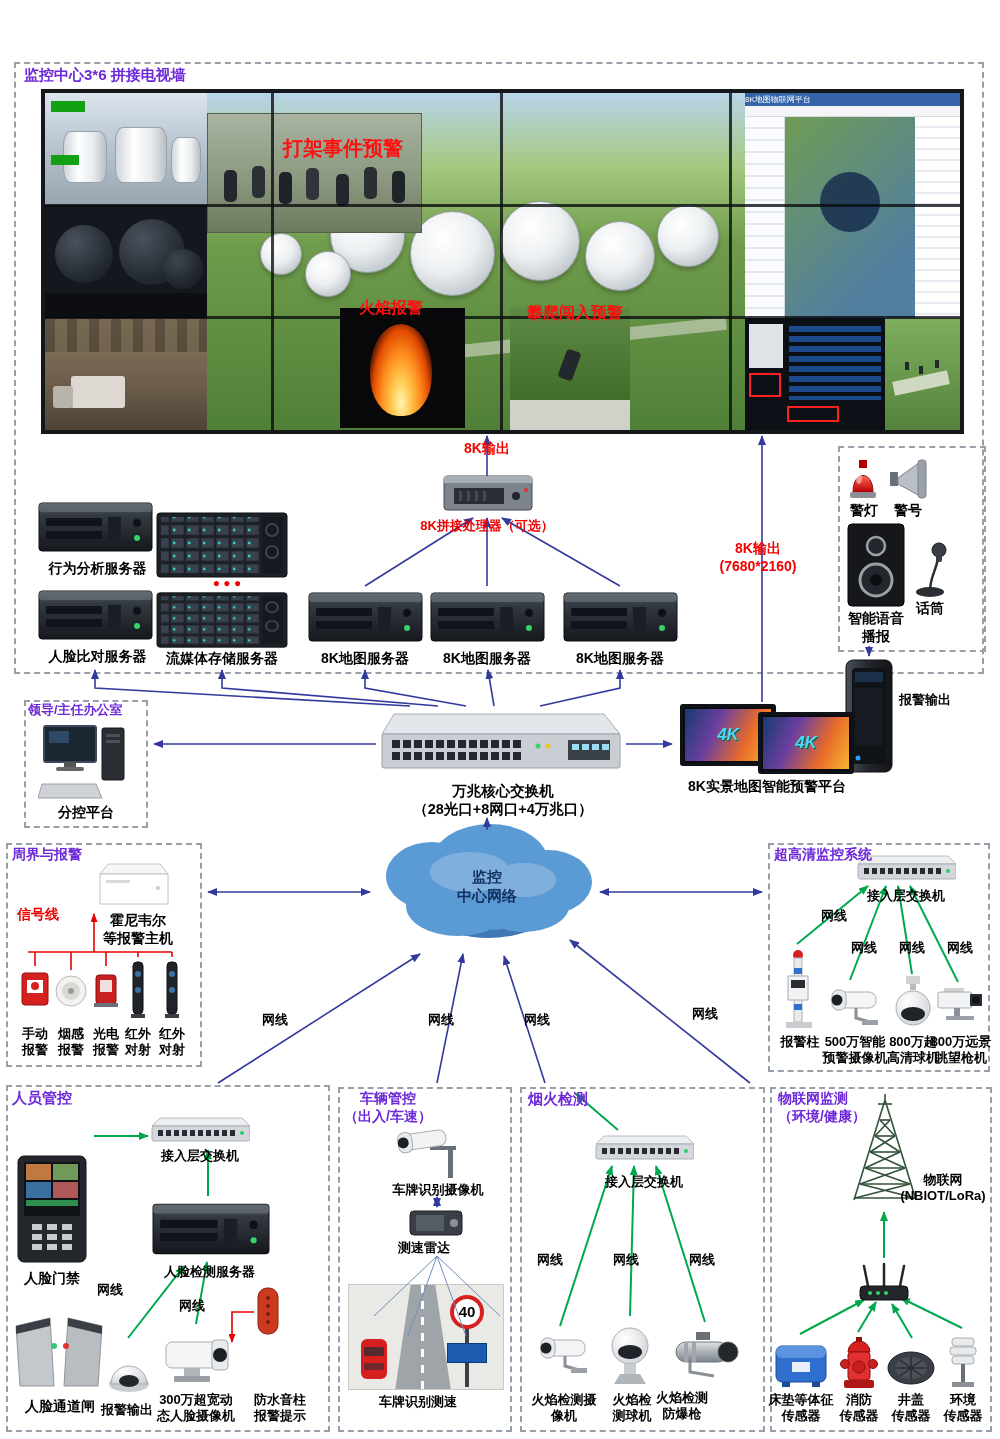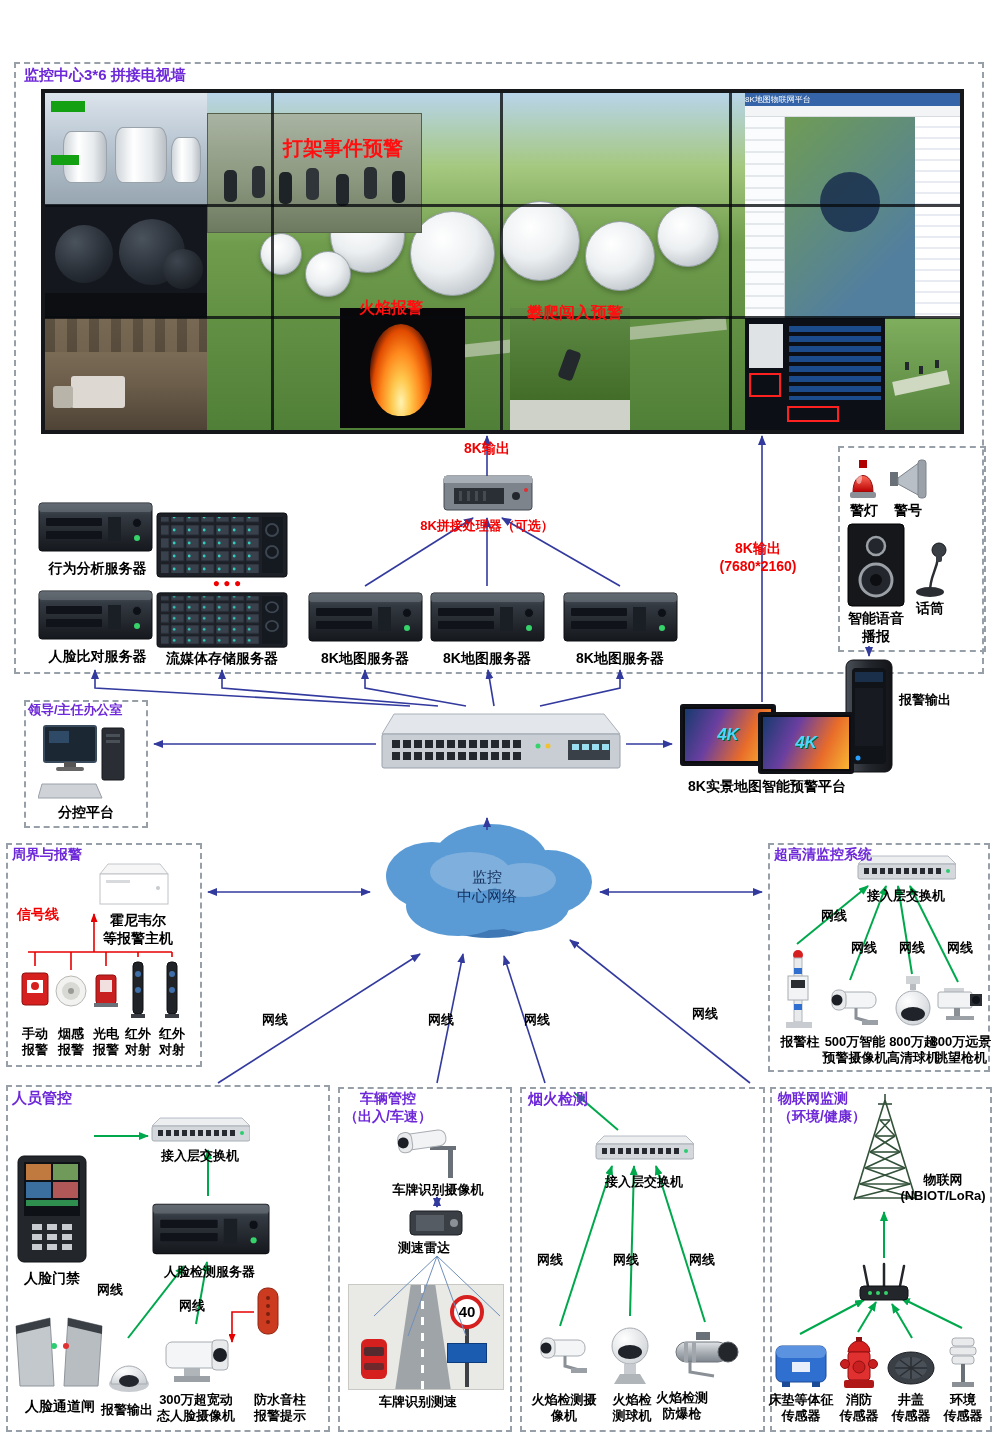--- a/index.html
+++ b/index.html
@@ -7,21 +7,21 @@
 #canvas{position:relative;width:1000px;height:1439px;background:#fff;overflow:hidden}
 .title{position:absolute;top:8px;left:0;width:100%;text-align:center;font-size:34px;font-weight:800;color:#000;z-index:12;letter-spacing:1px}
 .dashed{position:absolute;border:2px dashed #97a0a9;z-index:1;background:transparent}
 .sec{position:absolute;font-weight:700;color:#6d28d9;font-size:14px;line-height:1.25;white-space:pre-line;z-index:12}
 .lbl{position:absolute;font-weight:700;color:#000;font-size:13px;line-height:1.25;text-align:center;white-space:pre-line;z-index:12}
 .red{color:#f20000}
 .big{font-size:14px}
 .dev{position:absolute;z-index:10}
 svg.ol{position:absolute;left:0;top:0;z-index:5;pointer-events:none}
 svg.ol2{position:absolute;left:0;top:0;z-index:14;pointer-events:none}
-.cloudtxt{position:absolute;font-weight:400;color:#16305e;font-size:15px;text-align:center;white-space:pre-line;z-index:12}
+.cloudtxt{position:absolute;font-weight:700;color:#16305e;font-size:15px;text-align:center;white-space:pre-line;z-index:12}
 
 .wall{position:absolute;left:45px;top:93px;width:915px;height:337px;background:#20242a;outline:4px solid #15171b;z-index:10;overflow:hidden}
 .wz{position:absolute;overflow:hidden}
 .bz{position:absolute;background:rgba(8,10,14,.78);z-index:6}
 .alert{position:absolute;color:#ff0f0f;font-weight:800;text-align:center;z-index:7}
 .tank{position:absolute;border-radius:50%;background:radial-gradient(circle at 38% 32%,#ffffff 0%,#eceff1 45%,#c6ccd1 75%,#aab1b7 100%);border:1px solid #98a0a7;box-shadow:0 3px 4px rgba(40,60,30,.35)}
 .tankS{position:absolute;background:linear-gradient(90deg,#cfd5da,#ffffff 35%,#e7ebee 70%,#b9bfc5);border:1px solid #9aa2aa;border-radius:8px/14px}
 .chip{position:absolute;background:#13a013;z-index:5}
 .fig{position:absolute;width:13px;height:32px;background:#23282c;border-radius:5px;box-shadow:28px -4px 0 #2b3034,55px 2px 0 #1e2327,82px -2px 0 #30353a,112px 4px 0 #22272b,140px -3px 0 #2a2f33,168px 1px 0 #1f2428}
 
@@ -426,20 +426,22 @@
         <rect x="135" y="48" width="8" height="8"></rect>
   </g>
   <rect x="190" y="36" width="42" height="20" fill="#3a4048"></rect>
   <rect x="194" y="40" width="7" height="6" fill="#9adcf0"></rect>
       <rect x="204" y="40" width="7" height="6" fill="#9adcf0"></rect>
   <rect x="214" y="40" width="7" height="6" fill="#9adcf0"></rect>
       <rect x="224" y="40" width="7" height="6" fill="#9adcf0"></rect>
   <circle cx="160" cy="42" r="2.5" fill="#35d36a"></circle>
       <circle cx="170" cy="42" r="2.5" fill="#f2c12e"></circle>
 </svg>
+<div class="lbl" style="left:358px;top:782px;width:290px;font-size:14.5px">万兆核心交换机
+（28光口+8网口+4万兆口）</div>
 
 <div class="mon" style="left:680px;top:704px">
   <div class="scr">
         <span class="k4">4K</span>
       </div>
 </div>
 <div class="mon" style="left:758px;top:712px">
   <div class="scr">
         <span class="k4">4K</span>
       </div>

